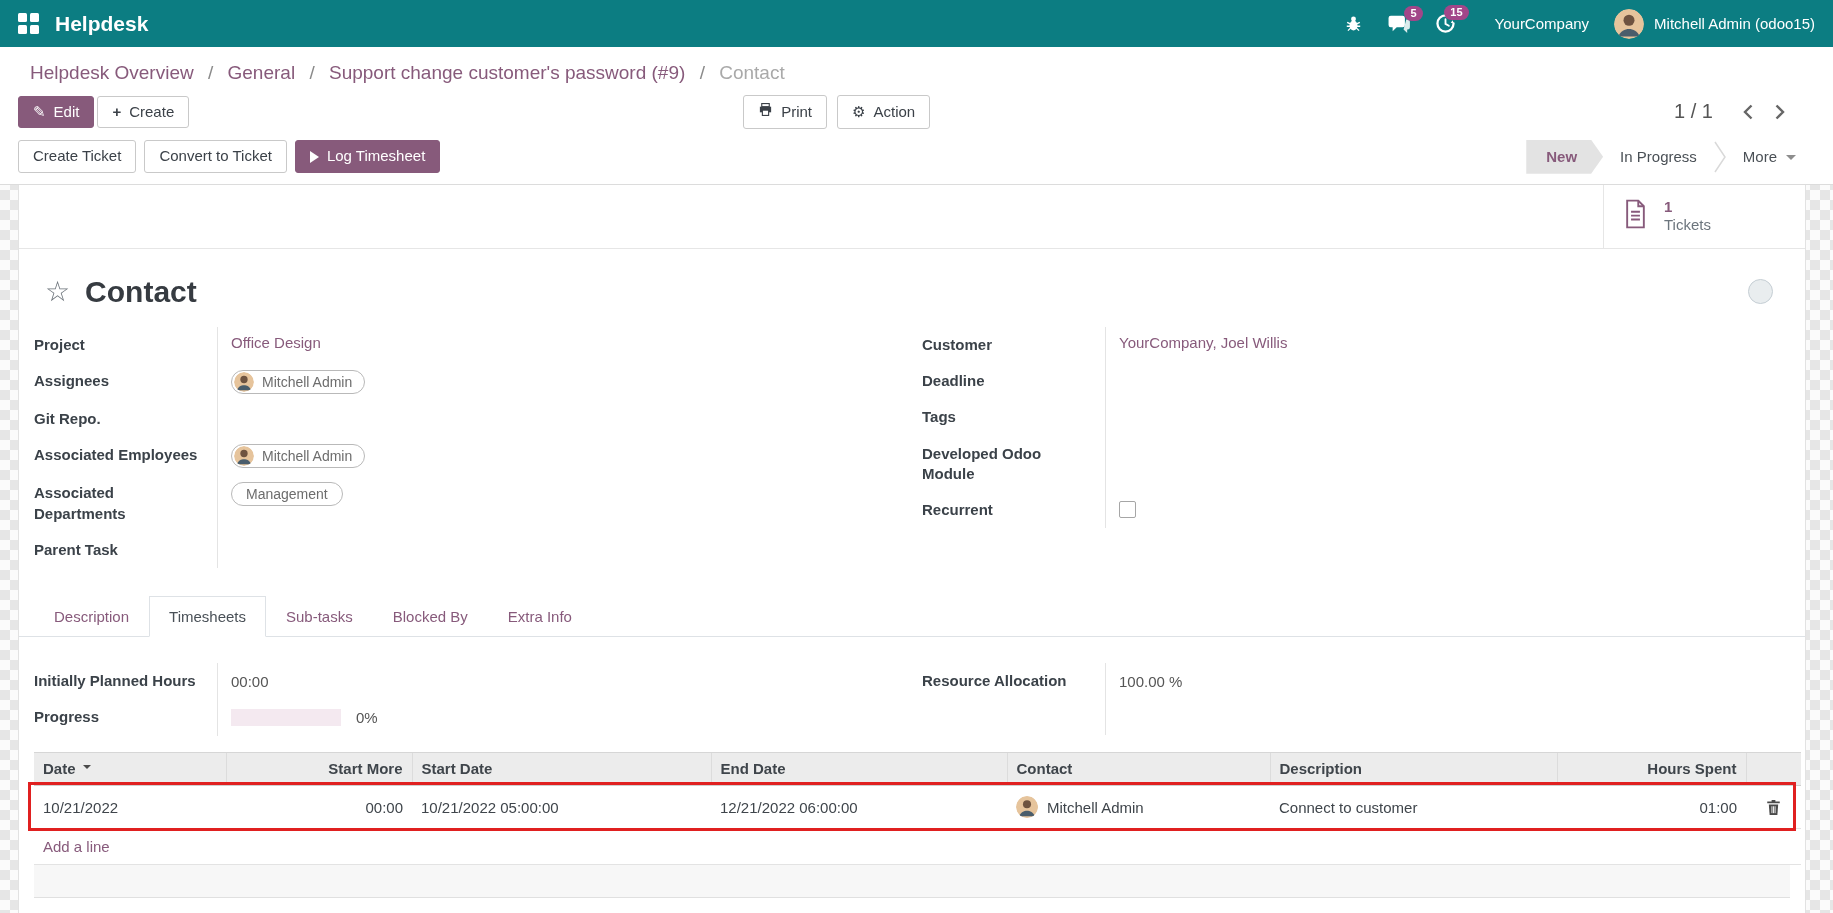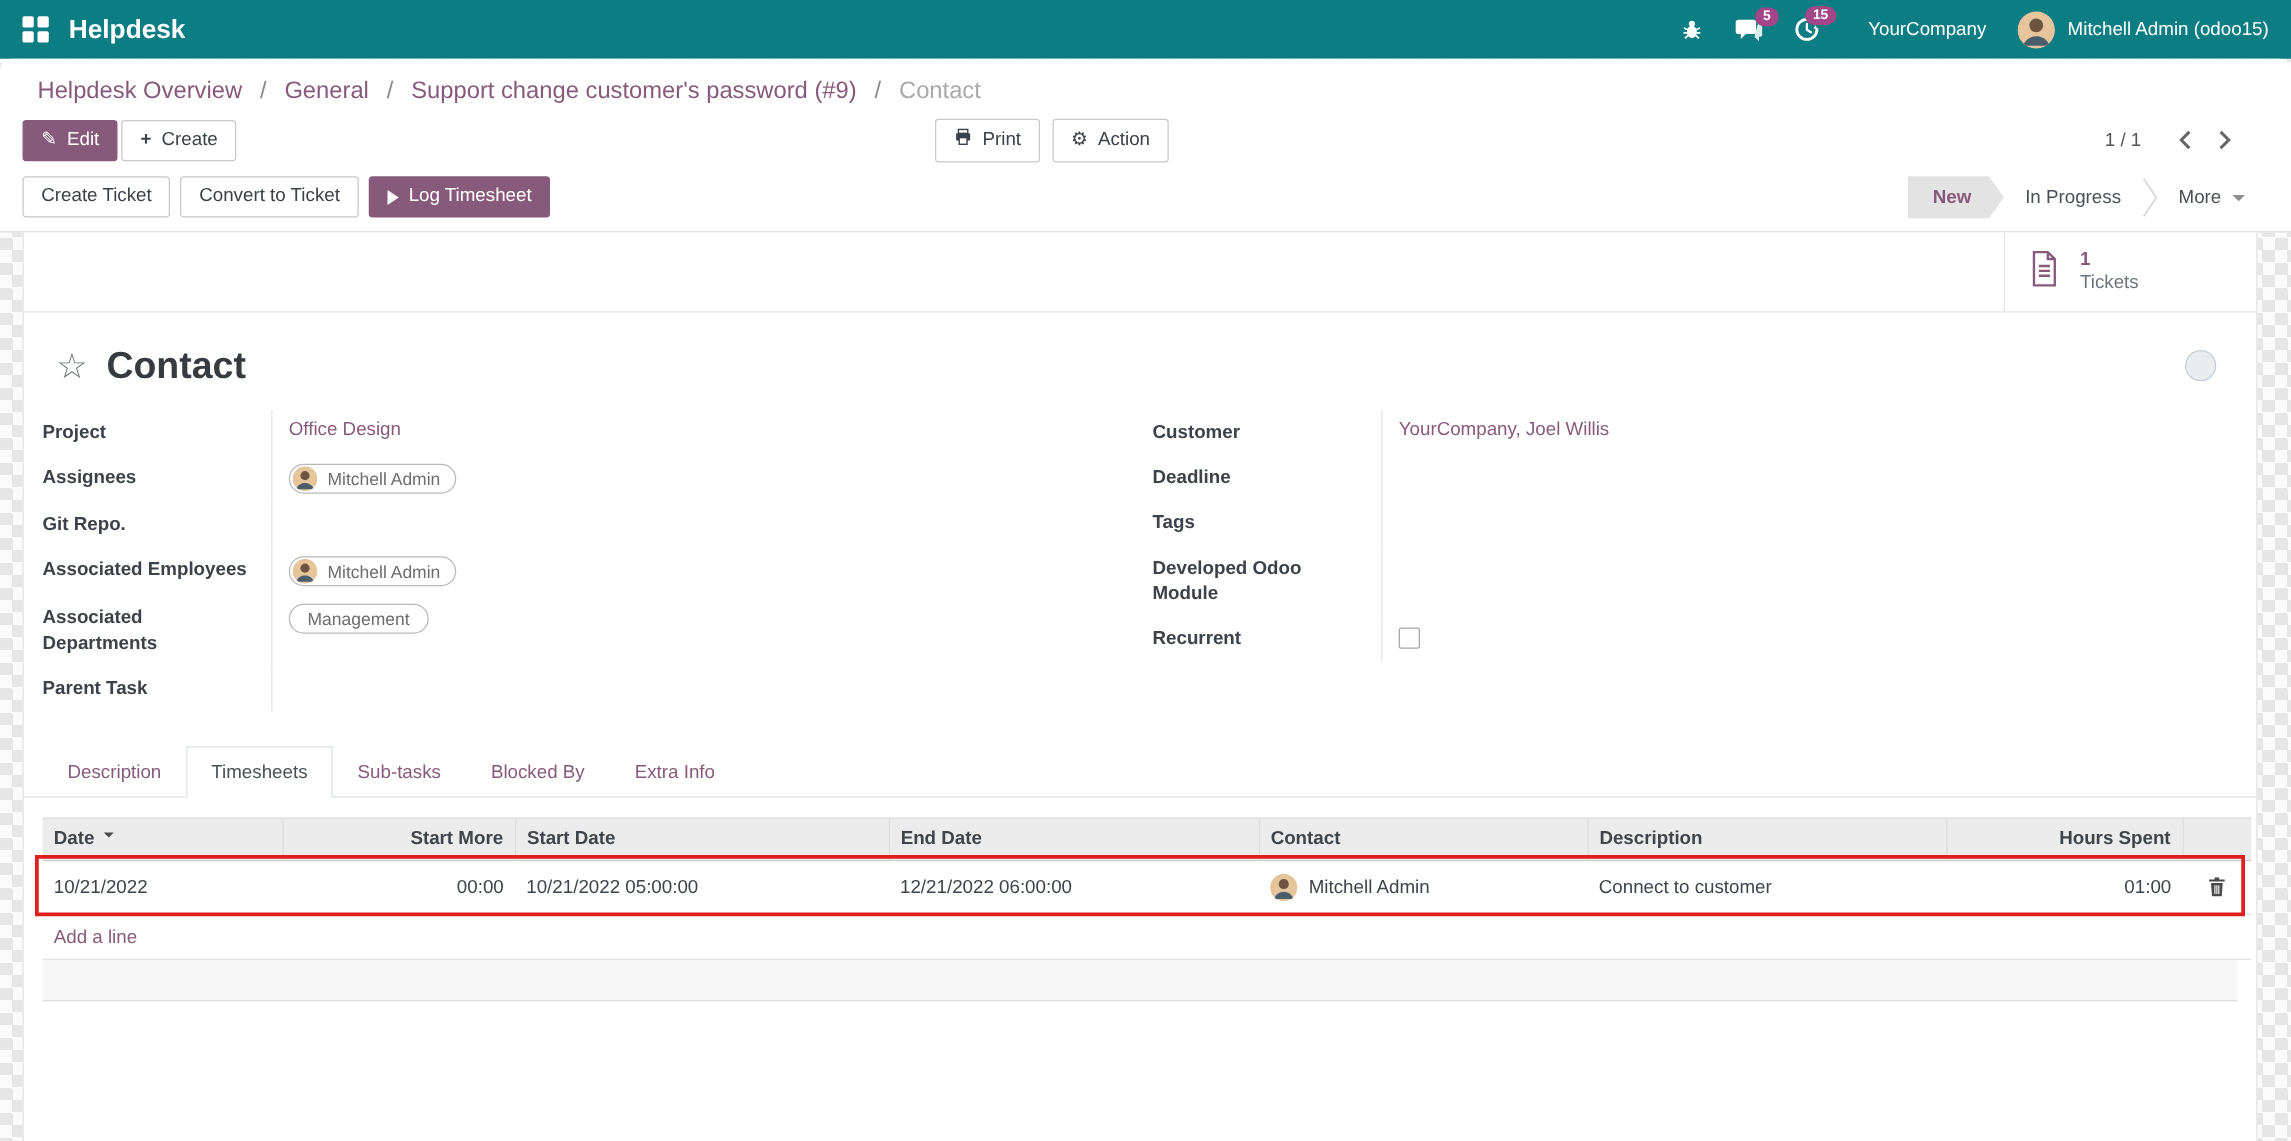--- a/index.html
+++ b/index.html
@@ -19,31 +19,31 @@
   .tb-menu { display:flex; gap:44px; font-size:15px;flex-direction:column; }
   .tb-menu div { cursor:pointer; }
   .tb-right { margin-left:auto; display:flex; align-items:center; gap:25px; }
   .tb-ic { position:relative; display:flex; align-items:center; cursor:pointer; }
   .badge { position:absolute; top:-8px; right:-13px; background:#a24689; color:#fff; border-radius:9px; font-size:11px; font-weight:700; padding:2px 6px; line-height:1; }
   .tb-company { font-size:15px; cursor:pointer; margin-left:14px; }
   .tb-user { display:flex; align-items:center; gap:10px; font-size:15px; cursor:pointer; }
   .avatar { border-radius:50%; overflow:hidden; flex:0 0 auto; display:block; }
 
   
-  .control { background:#fff;border-radius:10px; }
+  .control { background:#fff; }
   .breadcrumb { padding:15px 30px 2px 30px; font-size:19px; color:#a9a9a9; }
   .bc-link { color:#875a7b; cursor:pointer; }
   .bc-sep { color:#8a8a8a; margin:0 9px; }
   .bc-current { color:#a9a9a9; }
   .btnrow { display:flex; align-items:center; padding:9px 42px 9px 18px; }
   .btn { font-size:15px; border:1px solid #c9c9c9; background:#fff; color:#3b4148; padding:6px 14px; border-radius:3px; display:inline-flex; gap:8px; align-items:center; cursor:pointer; line-height:1.25; }
   .btn-primary { background:#875a7b; border-color:#875a7b; color:#fff; }
   .btn-grp { display:flex; gap:3px; }
   .center-grp { margin:0 auto; display:flex; gap:10px; transform:translateX(-95px); }
-  .pager { display:flex; align-items:center; gap:10px; font-size:15px; color:#555; }
+  .pager { display:flex; align-items:center; gap:10px; font-size:20px; color:#555; }
   .pager-count { margin-right:14px; }
   .pager-btn { background:none; border:none; padding:4px 6px; cursor:pointer; display:flex; align-items:center; }
 
   .statusrow { display:flex; align-items:center; padding:2px 16px 10px 18px; border-bottom:1px solid #dcdcdc; background:#fff; }
   .statusrow .btn-grp { gap:8px; }
   .play-tri { width:0; height:0; border-top:6px solid transparent; border-bottom:6px solid transparent; border-left:9px solid #fff; display:inline-block; }
   .statusbar { margin-left:auto; display:flex; align-items:stretch; height:34px; margin-right:4px; }
   .stage { display:flex; align-items:center; padding:0 17px; color:#4a5056; font-size:15px; cursor:pointer; background:#fff; }
   .stage-active { background:#e3e3e3; color:#875a7b; font-weight:700; padding:0 26px 0 20px; clip-path:polygon(0 0, calc(100% - 12px) 0, 100% 50%, calc(100% - 12px) 100%, 0 100%); }
   .stage-sep { display:flex; align-items:center; }
@@ -313,20 +313,40 @@
   </div>
 
   <div class="tabs">
     <div class="tab">Description</div>
     <div class="tab tab-active">Timesheets</div>
     <div class="tab">Sub-tasks</div>
     <div class="tab">Blocked By</div>
     <div class="tab">Extra Info</div>
   </div>
 
+  <div class="pane">
+    <div class="fieldgroups" style="padding:0;">
+      <div class="fgroup">
+        <div class="flabel">Initially Planned Hours</div>
+        <div class="fvalue">00:00</div>
+
+        <div class="flabel">Progress</div>
+        <div class="fvalue">
+          <span class="progressbar"></span>
+          <span class="progress-text">0%</span>
+        </div>
+      </div>
+      <div class="fgroup fgroup-right">
+        <div class="flabel">Resource Allocation</div>
+        <div class="fvalue">100.00 %</div>
+        <div class="flabel"></div>
+        <div class="fvalue"></div>
+      </div>
+    </div>
+  </div>
 
   <div class="tablewrap">
     <table>
       <colgroup>
         <col style="width:192px">
           <col style="width:186px">
           <col style="width:299px">
           <col style="width:296px">
         <col style="width:263px">
           <col style="width:287px">

